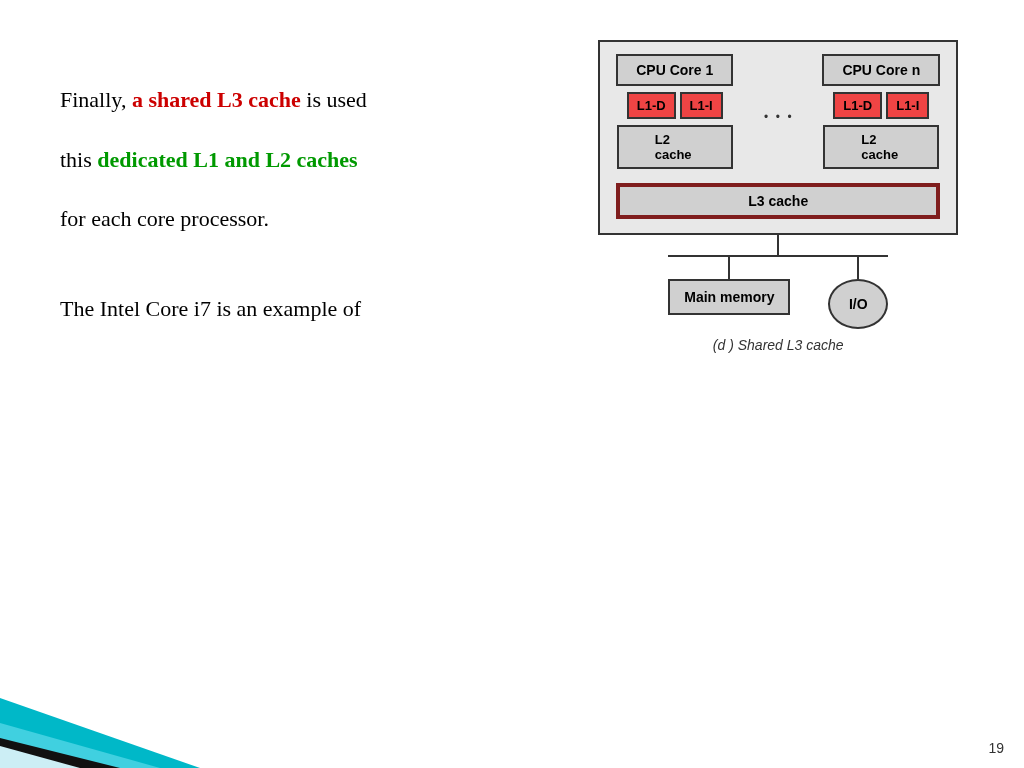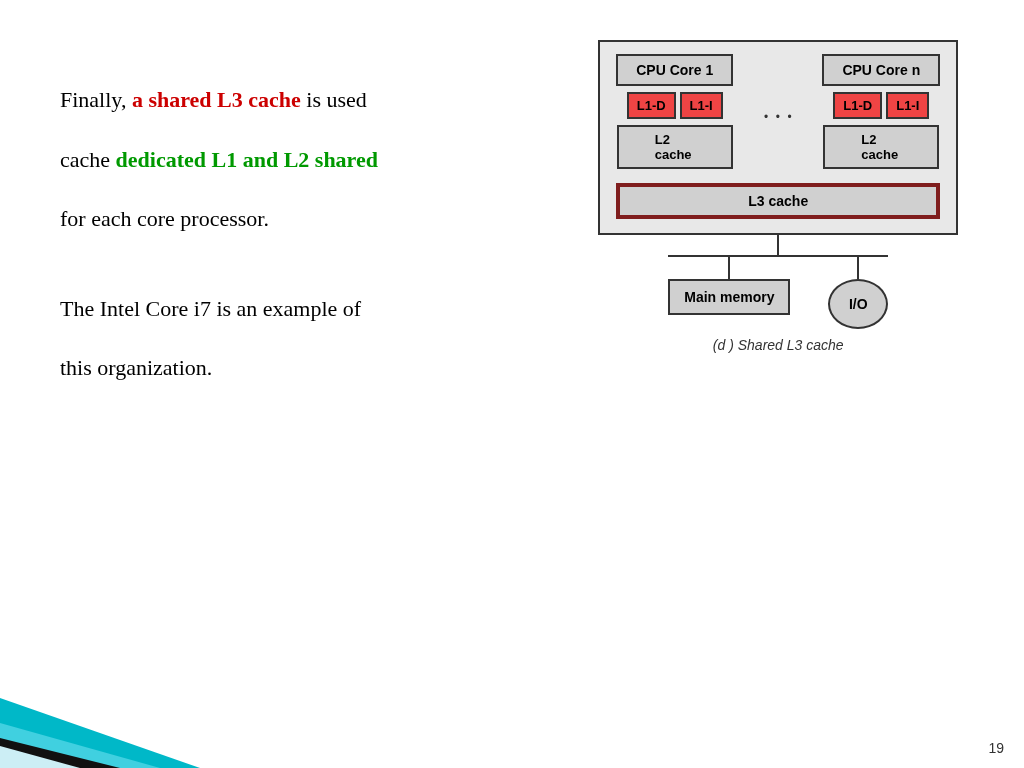--- a/index.html
+++ b/index.html
@@ -248,31 +248,28 @@
 
 <div class="slide-content">
 
   <div class="left-panel">
     <div class="text-block">
       <span>Finally,</span>
       <span class="highlight-red">a shared L3 cache</span>
       <span>is used</span>
     </div>
     <div class="text-block">
-      <span>cache</span>
-      <span class="highlight-green">dedicated L1 and L2 shared</span>
+      <span>this</span>
+      <span class="highlight-green">dedicated L1 and L2 caches</span>
     </div>
     <div class="text-block">
       <span>for each core processor.</span>
     </div>
     <div class="text-block" style="margin-top: 30px;">
       <span>The Intel Core i7 is an example of</span>
-    </div>
-    <div class="text-block">
-      <span>this organization.</span>
     </div>
   </div>
 
   <div class="right-panel">
     <div class="diagram-wrapper">
 
       <div class="cpu-outer-box">
 
         <div class="cpu-cores-row">
           <div class="core-group">

